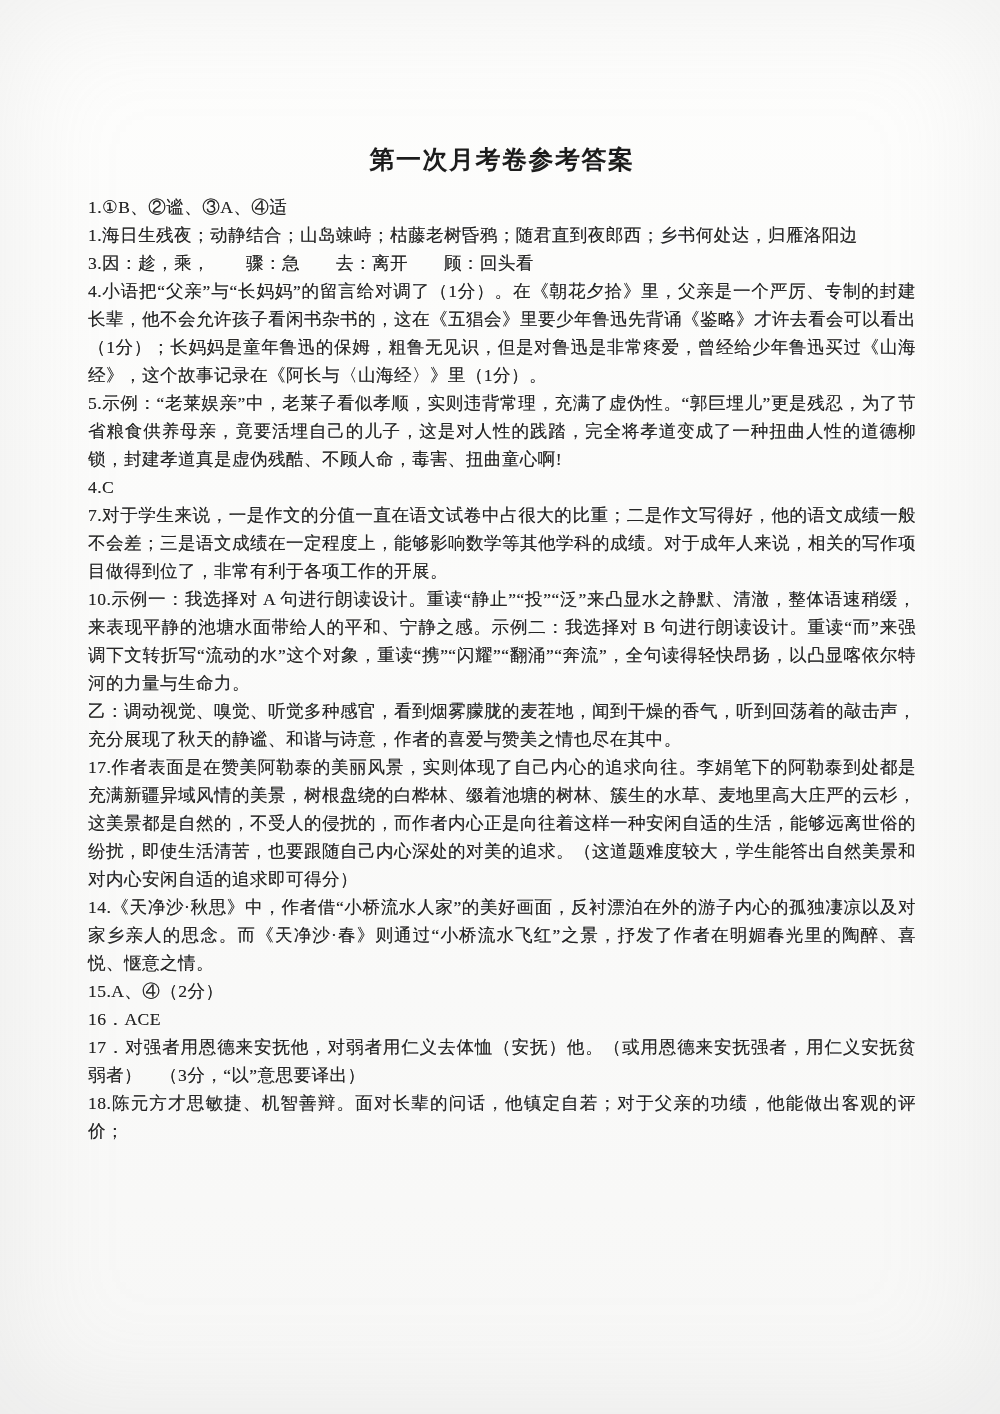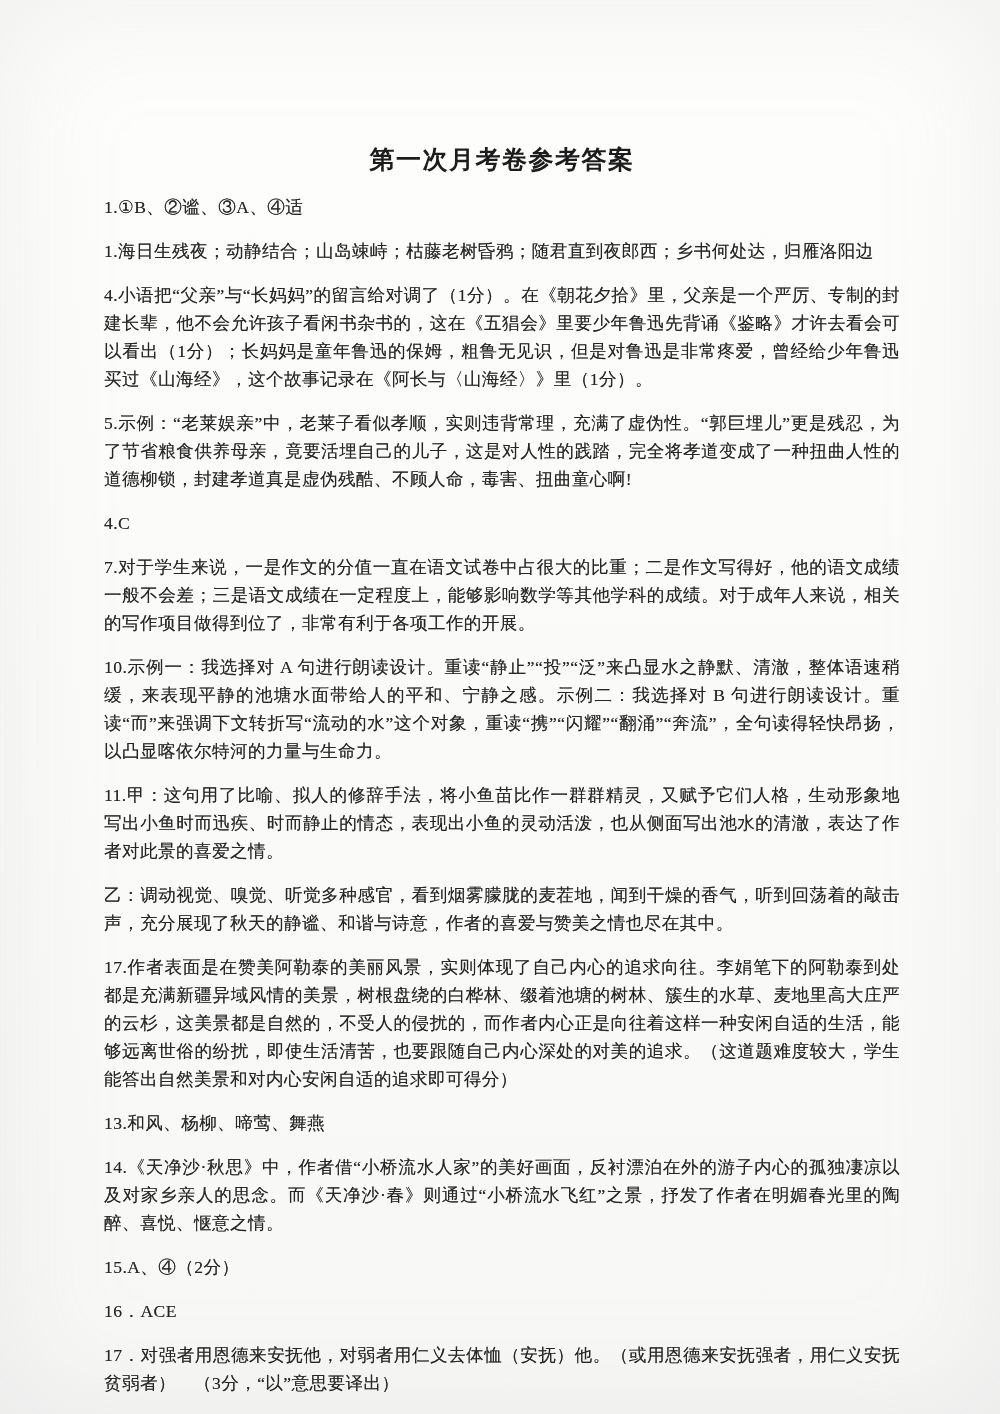--- a/index.html
+++ b/index.html
@@ -24,46 +24,45 @@
   }
   .doc-title {
     margin: 0 0 17px 0;
     text-align: center;
     font-size: 25px;
     font-weight: 700;
     color: #1c1c1c;
     letter-spacing: 1.5px;
   }
   .answers p {
-    margin: 16px;
+    margin: 0;
     font-size: 17.6px;
     line-height: 28px;
     color: #262626;
     text-align: justify;
     letter-spacing: 0.4px;
     text-shadow: 0 0 0.45px rgba(40,40,40,0.55);
     word-break: break-all;
   }
 </style>
 </head>
 <body>
 
 <div class="scan-page">
   <h1 class="doc-title">第一次月考卷参考答案</h1>
   <div class="answers">
     <p>1.①B、②谧、③A、④适</p>
     <p>1.海日生残夜；动静结合；山岛竦峙；枯藤老树昏鸦；随君直到夜郎西；乡书何处达，归雁洛阳边</p>
+    <p>3.因：趁，乘，　　骤：急　　去：离开　　顾：回头看</p>
     <p>4.小语把“父亲”与“长妈妈”的留言给对调了（1分）。在《朝花夕拾》里，父亲是一个严厉、专制的封建长辈，他不会允许孩子看闲书杂书的，这在《五猖会》里要少年鲁迅先背诵《鉴略》才许去看会可以看出（1分）；长妈妈是童年鲁迅的保姆，粗鲁无见识，但是对鲁迅是非常疼爱，曾经给少年鲁迅买过《山海经》，这个故事记录在《阿长与〈山海经〉》里（1分）。</p>
     <p>5.示例：“老莱娱亲”中，老莱子看似孝顺，实则违背常理，充满了虚伪性。“郭巨埋儿”更是残忍，为了节省粮食供养母亲，竟要活埋自己的儿子，这是对人性的践踏，完全将孝道变成了一种扭曲人性的道德柳锁，封建孝道真是虚伪残酷、不顾人命，毒害、扭曲童心啊!</p>
     <p>4.C</p>
     <p>7.对于学生来说，一是作文的分值一直在语文试卷中占很大的比重；二是作文写得好，他的语文成绩一般不会差；三是语文成绩在一定程度上，能够影响数学等其他学科的成绩。对于成年人来说，相关的写作项目做得到位了，非常有利于各项工作的开展。</p>
     <p>10.示例一：我选择对 A 句进行朗读设计。重读“静止”“投”“泛”来凸显水之静默、清澈，整体语速稍缓，来表现平静的池塘水面带给人的平和、宁静之感。示例二：我选择对 B 句进行朗读设计。重读“而”来强调下文转折写“流动的水”这个对象，重读“携”“闪耀”“翻涌”“奔流”，全句读得轻快昂扬，以凸显喀依尔特河的力量与生命力。</p>
-    <p>11.甲：这句用了比喻、拟人的修辞手法，将小鱼苗比作一群群精灵，又赋予它们人格，生动形象地写出小鱼时而迅疾、时而静止的情态，表现出小鱼的灵动活泼，也从侧面写出池水的清澈，表达了作者对此景的喜爱之情。</p>
     <p>乙：调动视觉、嗅觉、听觉多种感官，看到烟雾朦胧的麦茬地，闻到干燥的香气，听到回荡着的敲击声，充分展现了秋天的静谧、和谐与诗意，作者的喜爱与赞美之情也尽在其中。</p>
     <p>17.作者表面是在赞美阿勒泰的美丽风景，实则体现了自己内心的追求向往。李娟笔下的阿勒泰到处都是充满新疆异域风情的美景，树根盘绕的白桦林、缀着池塘的树林、簇生的水草、麦地里高大庄严的云杉，这美景都是自然的，不受人的侵扰的，而作者内心正是向往着这样一种安闲自适的生活，能够远离世俗的纷扰，即使生活清苦，也要跟随自己内心深处的对美的追求。（这道题难度较大，学生能答出自然美景和对内心安闲自适的追求即可得分）</p>
-    <p>13.和风、杨柳、啼莺、舞燕</p>
     <p>14.《天净沙·秋思》中，作者借“小桥流水人家”的美好画面，反衬漂泊在外的游子内心的孤独凄凉以及对家乡亲人的思念。而《天净沙·春》则通过“小桥流水飞红”之景，抒发了作者在明媚春光里的陶醉、喜悦、惬意之情。</p>
     <p>15.A、④（2分）</p>
     <p>16．ACE</p>
     <p>17．对强者用恩德来安抚他，对弱者用仁义去体恤（安抚）他。（或用恩德来安抚强者，用仁义安抚贫弱者）　（3分，“以”意思要译出）</p>
     <p>18.陈元方才思敏捷、机智善辩。面对长辈的问话，他镇定自若；对于父亲的功绩，他能做出客观的评价；</p>
   </div>
 </div>
 
 </body></html>

